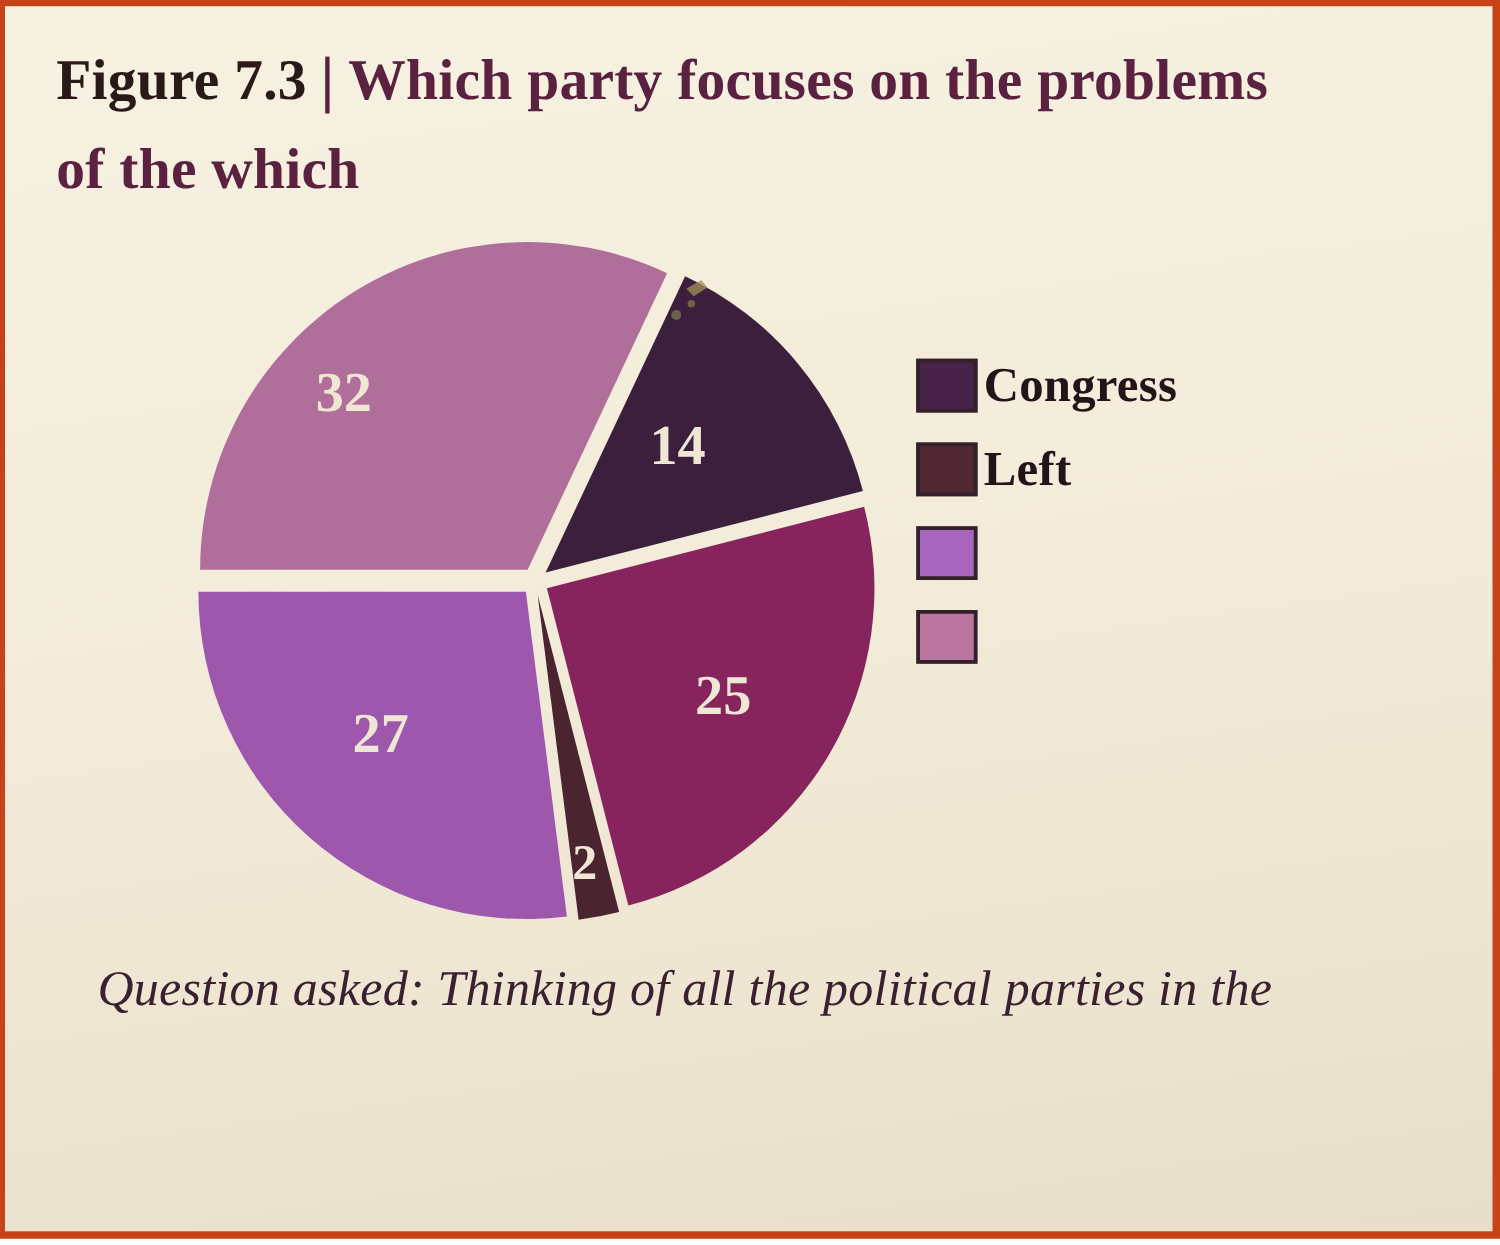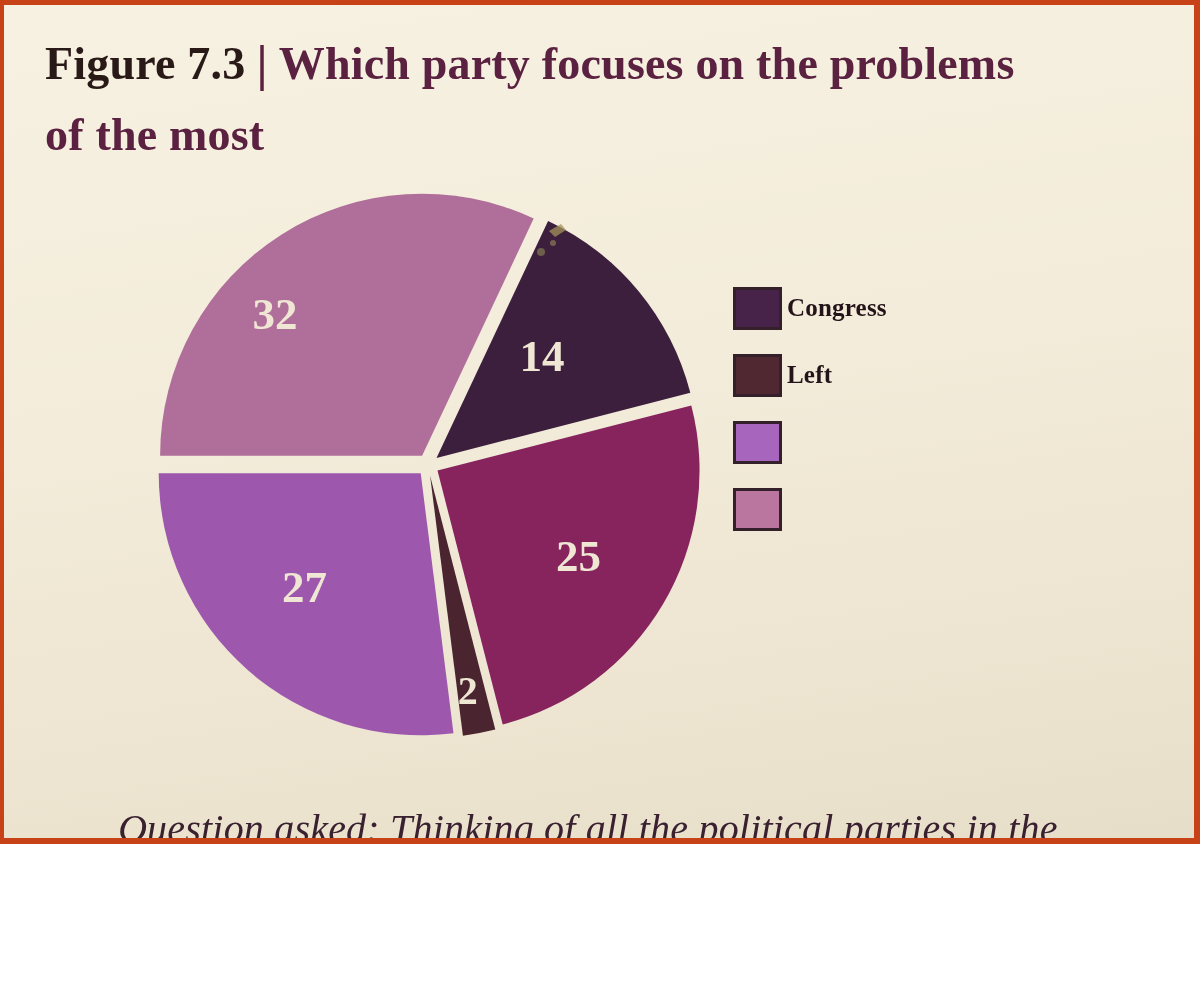--- a/index.html
+++ b/index.html
@@ -1,21 +1,21 @@
 <!DOCTYPE html>
 <html><head>
 <meta charset="utf-8">
 <style>
   * { margin: 0; padding: 0; box-sizing: border-box; }
   html, body { width: 1200px; height: 996px; overflow: hidden; background: #ffffff; }
   body { font-family: "Liberation Serif", serif; }
 
   .frame {
     position: relative;
-    width: 1200px; height: 844px;
+    width: 1200px; height: 991px;
     border-left: 4px solid #c84218;
     border-top: 5px solid #c84218;
     border-right: 6px solid #c84218;
     border-bottom: 6px solid #c84218;
     background: linear-gradient(172deg, #f7f1e2 0%, #f3ecda 45%, #ece3cf 85%, #e7decা 100%);
     background: linear-gradient(172deg, #f7f1e2 0%, #f3ecda 45%, #ece3cf 85%, #e7deca 100%);
     overflow: hidden;
   }
 
   
@@ -55,41 +55,41 @@
   .legend-row {
     display: flex; align-items: center;
     height: 44px; margin-bottom: 23px;
   }
   .legend-swatch {
     width: 49px; height: 43px; flex: 0 0 49px;
     border: 3px solid #33202a;
   }
   .legend-label {
     margin-left: 5px;
-    font-size: 25px; font-weight: 700; color: #241318;
+    font-size: 39px; font-weight: 700; color: #241318;
     white-space: nowrap; letter-spacing: 0.2px;
   }
 
   
   .question {
-    position: absolute; left: 74px; top: 799px;
+    position: absolute; left: 74px; top: 761px;
     font-style: italic; color: #3a2130;
-    font-size: 40px; line-height: 49px; letter-spacing: 0.2px; margin-left: 40px;
+    font-size: 40px; line-height: 49px; letter-spacing: 0.2px;
   }
   .question-line { white-space: pre-wrap; }
 </style>
 </head>
 <body>
 
 <div class="frame">
 
   <div class="title-line1">
     <span class="title-prefix">Figure 7.3</span><span class="title-bar">|</span><span class="title-rest">Which party focuses on the problems</span>
   </div>
-  <div class="title-line2">of the most</div>
+  <div class="title-line2">of the which</div>
 
   <svg class="pie-svg" viewBox="0 0 1190 985" aria-hidden="true">
     <g>
         <path d="M 424 460 L 535.6 222.9 A 262 262 0 0 1 677.8 394.8 Z" fill="#3c1f3d" transform="translate(8.5 -7.0)"></path>
         <path d="M 424 460 L 677.8 394.8 A 262 262 0 0 1 489.2 713.8 Z" fill="#87245e" transform="translate(9.5 5.6)"></path>
         <path d="M 424 460 L 489.2 713.8 A 262 262 0 0 1 456.8 719.9 Z" fill="#4a2530" transform="translate(2.1 10.8)"></path>
         <path d="M 424 460 L 456.8 719.9 A 262 262 0 0 1 162.0 460.0 Z" fill="#9d58ae" transform="translate(-7.3 8.3)"></path>
         <path d="M 424 460 L 162.0 460.0 A 262 262 0 0 1 535.6 222.9 Z" fill="#b06e9b" transform="translate(-5.9 -9.3)"></path>
       </g>
     <g>

